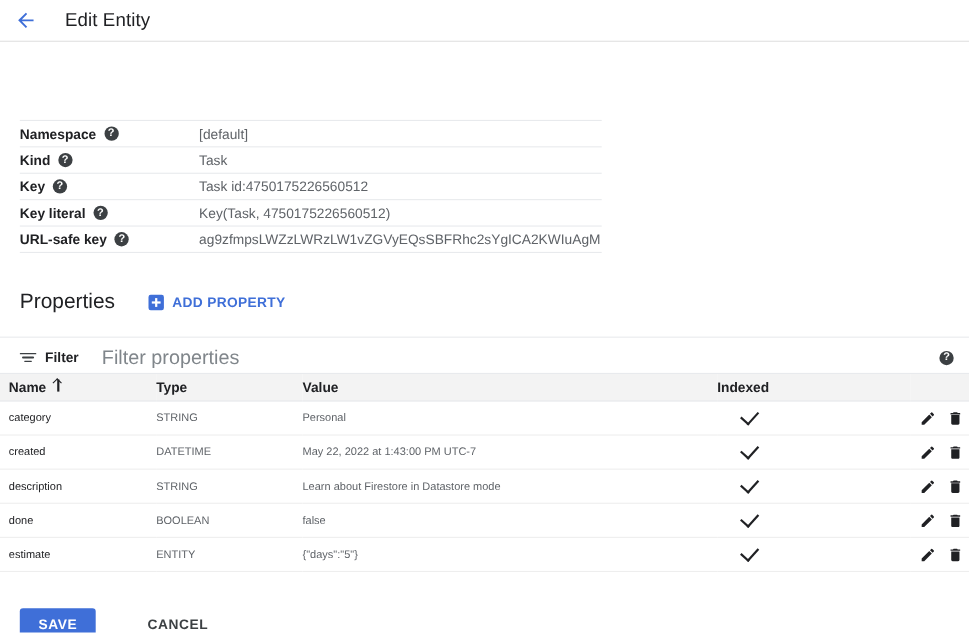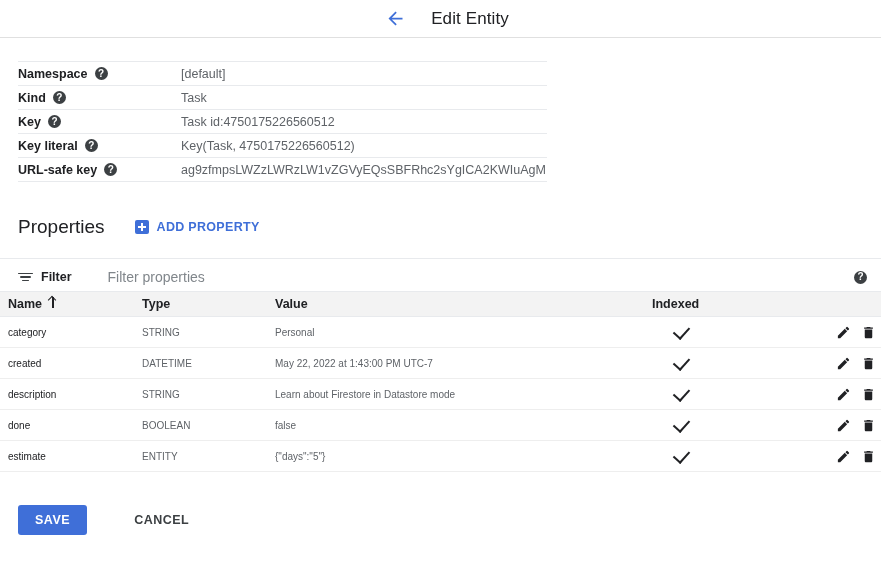--- a/index.html
+++ b/index.html
@@ -18,21 +18,20 @@
 
   
   .appbar {
     height: 38px;
     display: flex;
     align-items: center;
     padding-left: 10px;
     box-sizing: border-box;
     border-bottom: 1px solid #e0e0e0;
     background: #fff;
-    justify-content: center;
   }
   .back-btn {
     width: 26px;
     height: 26px;
     display: flex;
     align-items: center;
     justify-content: center;
     cursor: pointer;
     background: none;
     border: none;
@@ -48,20 +47,21 @@
   }
 
   
   .meta-wrap {
     padding: 23px 0 0 18px;
   }
   .meta-table {
     width: 529px;
     border-collapse: collapse;
     table-layout: fixed;
+    margin-top: 48px;
   }
   .meta-table tr {
     height: 24px;
   }
   .meta-table td {
     border-bottom: 1px solid #e8eaed;
     padding: 0;
     font-size: 12.5px;
     vertical-align: middle;
     overflow: hidden;
@@ -175,22 +175,22 @@
   .filter-icon i:nth-child(3) { width: 7px;  margin-left: 4px; }
   .filter-label {
     font-size: 12.5px;
     font-weight: bold;
     color: #202124;
     margin-left: 8px;
   }
   .filter-input {
     border: none;
     outline: none;
-    margin-left: 34px;
-    font-size: 14px;
+    margin-left: 19px;
+    font-size: 18px;
     font-family: "Liberation Sans", sans-serif;
     color: #3c4043;
     background: transparent;
     flex: 1;
   }
   .filter-input::placeholder { color: #80868b; }
   .filter-help {
     margin-left: auto;
   }
 

